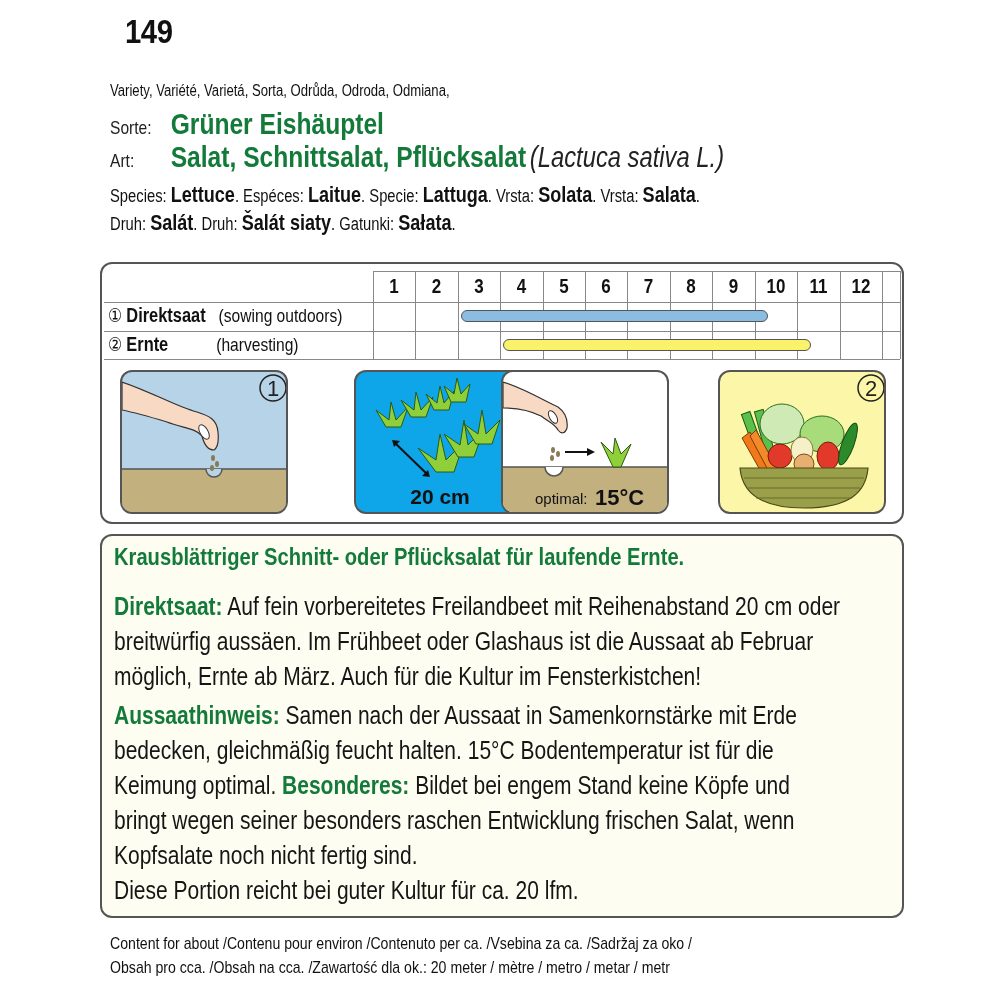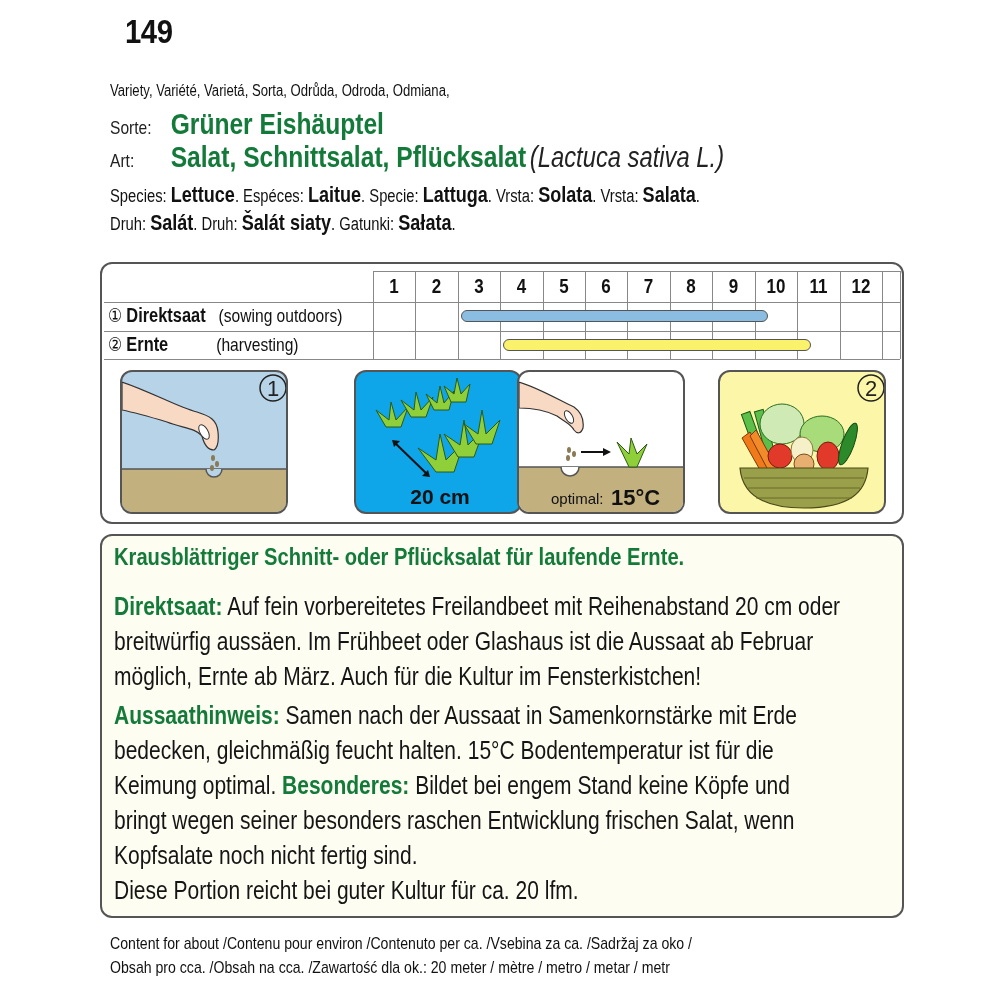--- a/index.html
+++ b/index.html
@@ -152,21 +152,21 @@
       <path d="M102 85 L88 62 L104 73 L108 48 L112 73 L128 57 L118 85 Z"></path>
       <path d="M120 72 L108 52 L122 62 L126 38 L130 62 L144 48 L136 72 Z"></path>
     </g>
     <line x1="38" y1="70" x2="72" y2="103" stroke="#111" stroke-width="2"></line>
     <path d="M36 68 l8 1 l-6 6 Z" fill="#111"></path>
     <path d="M74 105 l-8 -1 l6 -6 Z" fill="#111"></path>
     <text x="84" y="132" font-size="21" font-weight="bold" text-anchor="middle" fill="#111" font-family="Liberation Sans, sans-serif">20 cm</text>
   </svg>
 </div>
 
-<div class="picto" style="left:517px;background:#ffffff;">
+<div class="picto" style="left:501px;background:#ffffff;">
   <svg width="168" height="144" viewBox="0 0 168 144">
     <rect x="0" y="95" width="168" height="49" fill="#c2b07f"></rect>
     <line x1="0" y1="95" x2="168" y2="95" stroke="#555" stroke-width="1.5"></line>
     <path d="M42 95 a9 9 0 0 0 18 0" fill="#ffffff" stroke="#555" stroke-width="1.5"></path>
     <path d="M0 10 C20 16 40 28 55 35 C62 40 65 48 64 56 C62 62 58 62 55 58 C52 52 46 50 38 44 C26 38 12 36 0 36 Z" fill="#f7d9c4" stroke="#333" stroke-width="1.2"></path>
     <ellipse cx="50" cy="45" rx="3.5" ry="7" fill="#fff" stroke="#333" stroke-width="1" transform="rotate(-30 50 45)"></ellipse>
     <ellipse cx="50" cy="78" rx="2" ry="3" fill="#8a7a55"></ellipse>
     <ellipse cx="55" cy="82" rx="2" ry="3" fill="#8a7a55"></ellipse>
     <ellipse cx="49" cy="86" rx="2" ry="3" fill="#8a7a55"></ellipse>
     <line x1="62" y1="80" x2="90" y2="80" stroke="#111" stroke-width="2"></line>

